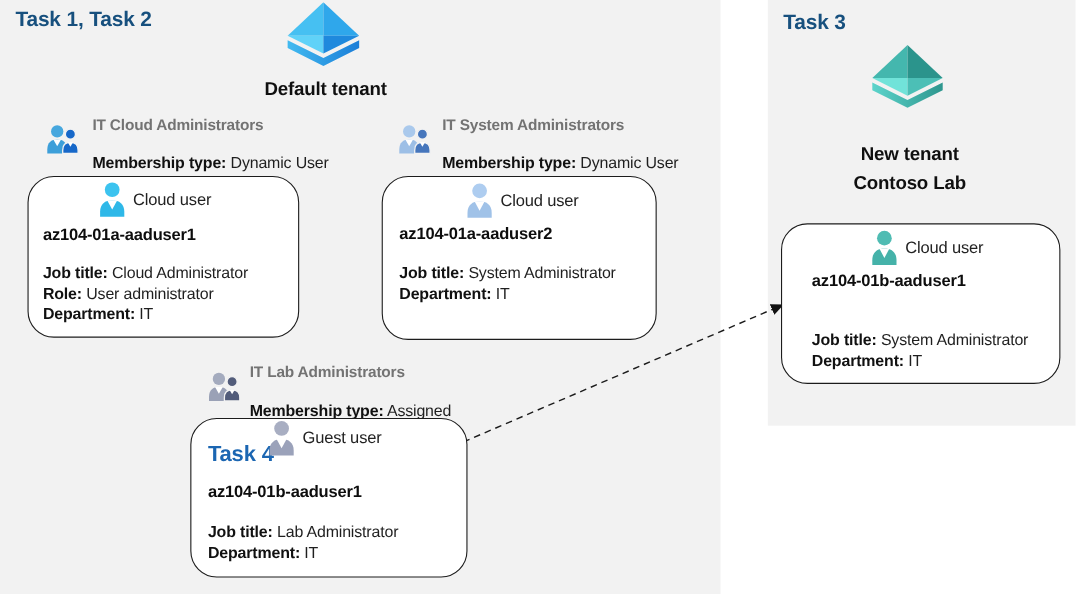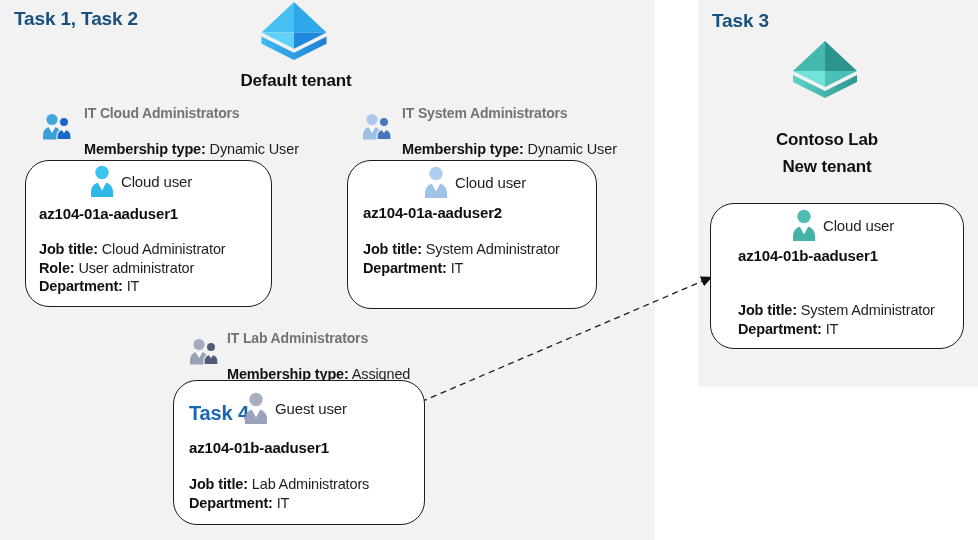--- a/index.html
+++ b/index.html
@@ -132,47 +132,47 @@
     </div>
     <div class="username" style="left:15px; top:43px;text-align:center;">az104-01a-aaduser2</div>
     <div class="details" style="left:15px; top:79px;">
       <div><span class="b">Job title:</span><span> System Administrator</span></div>
       <div><span class="b">Department:</span><span> IT</span></div>
     </div>
   </div>
 
   <div class="card" style="left:173px; top:380px; width:250px; height:143px;">
     <div class="task4" style="left:15px; top:21px;">Task 4</div>
-    <div class="card-header" style="left:70px; top:10px;">
+    <div class="card-header" style="left:70px; top:0;">
       <svg width="24" height="34" viewBox="0 0 24 33">
         <circle cx="12" cy="8" r="6.7" fill="#a8aec2"></circle>
         <path d="M1,32.5 L1,28 C1,21 5.5,17.5 12,17.5 C18.5,17.5 23,21 23,28 L23,32.5 Z" fill="#9ba2ba"></path>
         <polygon points="7.4,17.5 16.6,17.5 12,26" fill="#ffffff"></polygon>
       </svg>
       <span>Guest user</span>
     </div>
     <div class="username" style="left:15px; top:58px;">az104-01b-aaduser1</div>
     <div class="details" style="left:15px; top:94px;">
-      <div><span class="b">Job title:</span><span> Lab Administrators</span></div>
+      <div><span class="b">Job title:</span><span> Lab Administrator</span></div>
       <div><span class="b">Department:</span><span> IT</span></div>
     </div>
   </div>
 
   <div class="task-label" style="left:712px; top:10px;">Task 3</div>
 
   <svg class="tenant-icon" style="left:791px; top:41px;" width="68" height="62" viewBox="0 0 68 62">
     <polygon points="34,0 2,30 34,30" fill="#44b7ae"></polygon>
     <polygon points="34,0 66,30 34,30" fill="#2b948c"></polygon>
     <polygon points="2,30 34,30 34,46" fill="#71e3d9"></polygon>
     <polygon points="66,30 34,30 34,46" fill="#4cbfb6"></polygon>
     <polygon points="2,34 34,50 66,34 66,41 34,57 2,41" fill="url(#gradTealBase)"></polygon>
   </svg>
   <div class="tenant-name" style="left:727px; top:126px; width:200px; line-height:27px;">
+    <div>New tenant</div>
     <div>Contoso Lab</div>
-    <div>New tenant</div>
   </div>
 
   <div class="card" style="left:710px; top:203px; width:252px; height:144px;">
     <div class="card-header" style="left:81px; top:4px;">
       <svg width="24" height="34" viewBox="0 0 24 33">
         <circle cx="12" cy="8" r="6.7" fill="#4fbcb3"></circle>
         <path d="M1,32.5 L1,28 C1,21 5.5,17.5 12,17.5 C18.5,17.5 23,21 23,28 L23,32.5 Z" fill="#45b2a9"></path>
         <polygon points="7.4,17.5 16.6,17.5 12,26" fill="#ffffff"></polygon>
       </svg>
       <span>Cloud user</span>

